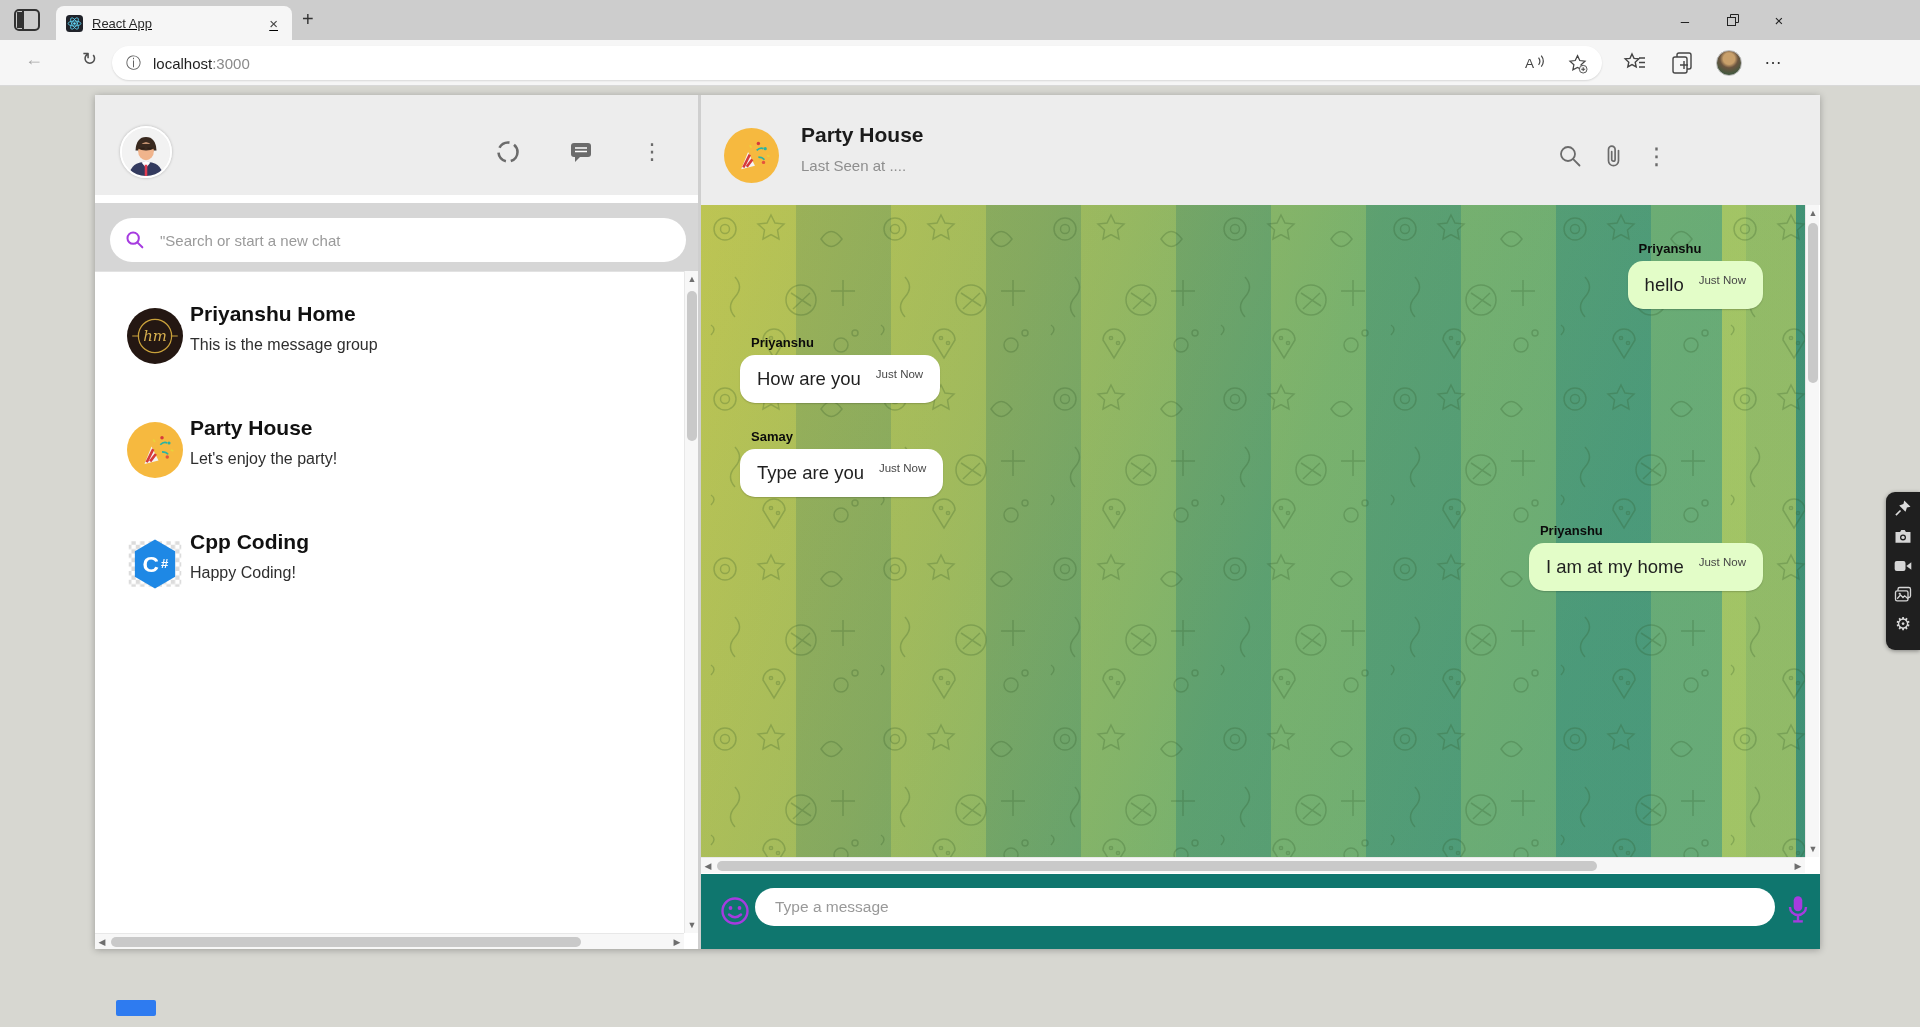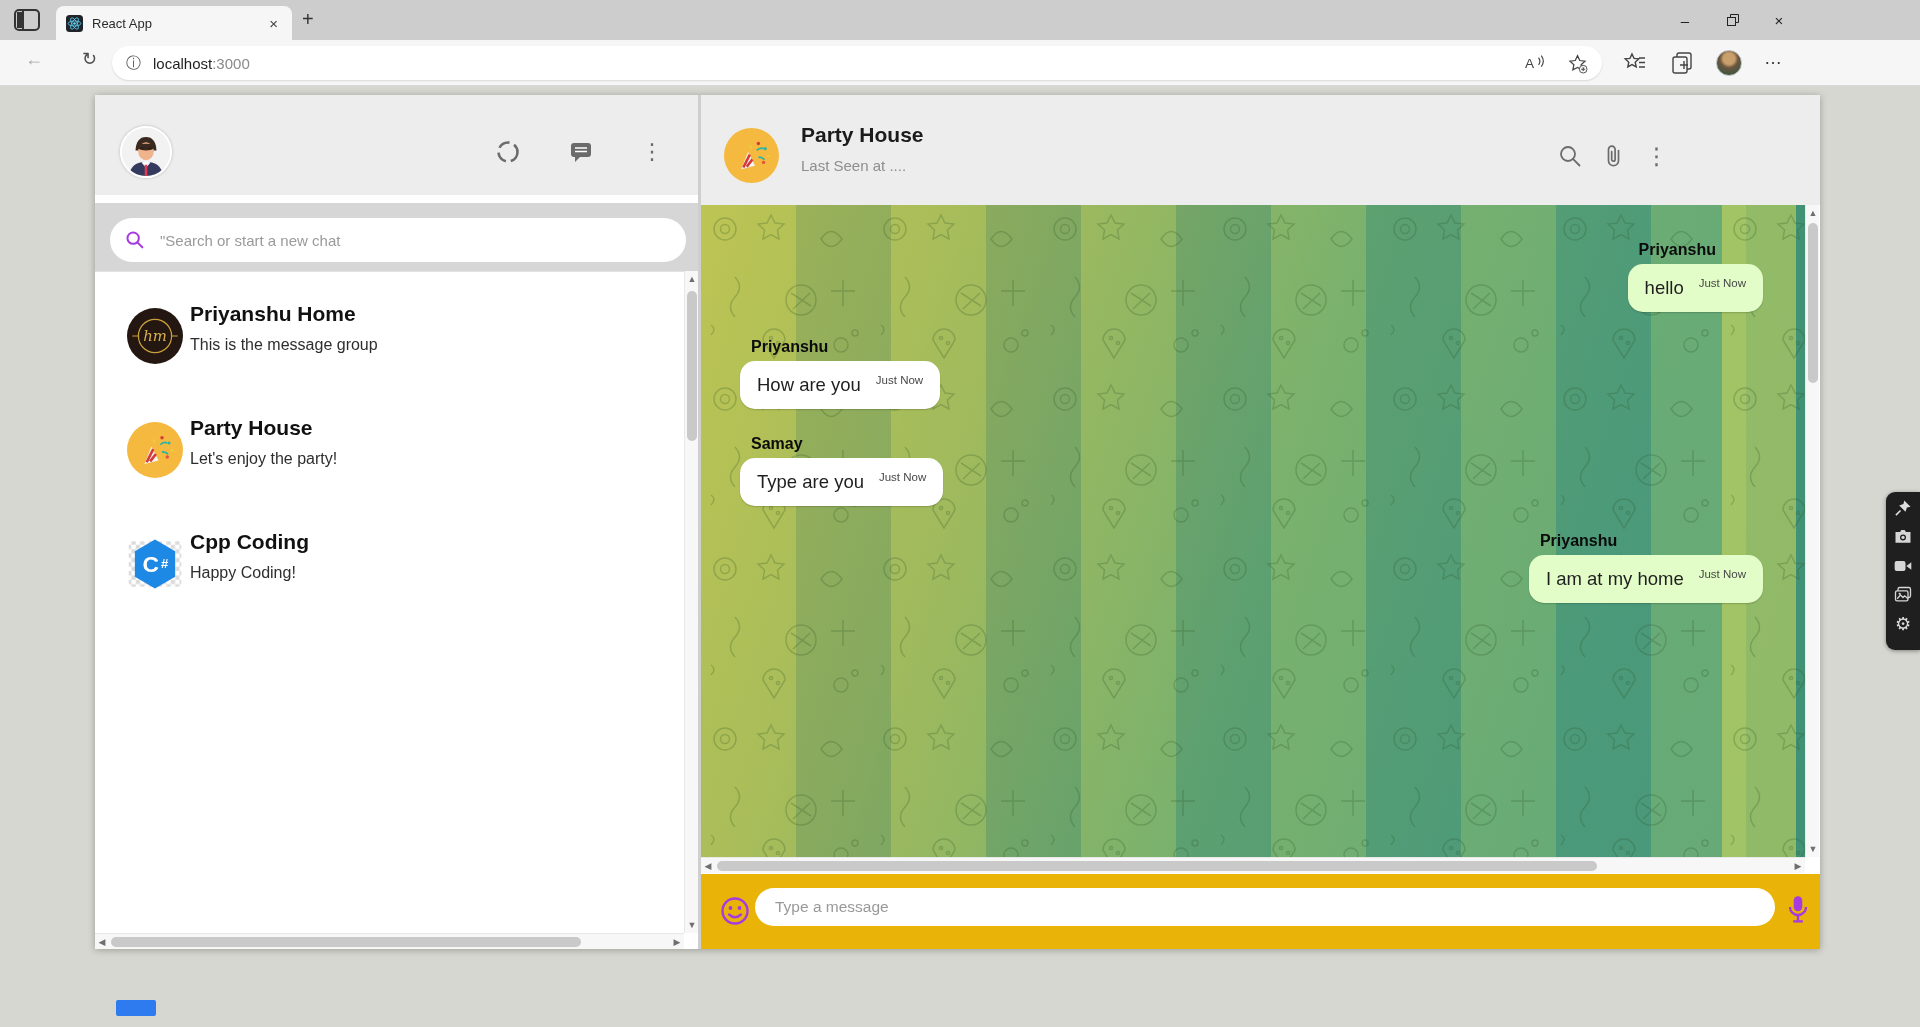--- a/index.html
+++ b/index.html
@@ -3,21 +3,21 @@
 <meta charset="utf-8">
 <style>
   * { margin:0; padding:0; box-sizing:border-box; }
   html,body { width:1920px; height:1027px; overflow:hidden; background:#d7d7d1;
               font-family:"Liberation Sans", sans-serif; }
 
   
   .tabstrip { position:absolute; left:0; top:0; width:1920px; height:40px; background:#cdcdcd; }
   .vtabs-btn { position:absolute; left:14px; top:8px; width:26px; height:24px; cursor:pointer; }
   .tab { position:absolute; left:56px; top:6px; width:236px; height:34px; background:#f6f6f6;
-         border-radius:8px 8px 0 0; display:flex; align-items:center; padding:0 10px; }
+         border-radius:8px 8px 0 0; display:flex; align-items:center; padding:0 10px;text-decoration:underline; }
   .tab-title { font-size:13px; color:#2b2b2b; margin-left:9px; flex:1; white-space:nowrap; }
   .tab-close { color:#444; font-size:15px; padding:0 4px; cursor:pointer; }
   .newtab { position:absolute; left:302px; top:8px; font-size:20px; color:#333; cursor:pointer; }
   .winbtn { position:absolute; top:0; width:46px; height:40px; display:flex; align-items:center;
             justify-content:center; color:#222; font-size:15px; cursor:pointer; }
   .addr-row { position:absolute; left:0; top:40px; width:1920px; height:46px; background:#f6f6f6;
               border-bottom:1px solid #d9d9d9; }
   .navbtn { position:absolute; top:50px; font-size:18px; }
   .url-pill { position:absolute; left:112px; top:46px; width:1490px; height:34px; background:#fff;
               border-radius:17px; box-shadow:0 1px 2px rgba(0,0,0,.12); display:flex;
@@ -77,27 +77,27 @@
            background:linear-gradient(108deg,#b4be55 0%, #93b260 26%, #66a873 52%, #53a17d 78%, #4f9f80 100%); }
   .stripes { position:absolute; inset:0;
       background-image:
         linear-gradient(90deg, rgba(0,0,0,0) 0 92.5%, rgba(233,227,80,.45) 92.5% 99.2%, rgba(45,130,105,.30) 99.2% 100%),
         repeating-linear-gradient(90deg, rgba(250,240,70,.13) 0 95px, rgba(8,90,90,.10) 95px 190px); }
   .doodles { position:absolute; inset:0; opacity:.55; }
   .msgs { position:absolute; inset:0; display:flex; flex-direction:column; padding-top:36px; }
   .msg { display:flex; flex-direction:column; align-items:flex-start; margin-bottom:26px; }
   .msg.left { align-self:flex-start; margin-left:39px; }
   .msg.right { align-self:flex-end; margin-right:42px; }
-  .sender { font-size:16px; font-weight:bold; color:#0b0b0b; margin:0 0 5px 11px;text-align:center; }
+  .sender { font-size:13px; font-weight:bold; color:#0b0b0b; margin:0 0 5px 11px;text-align:center; }
   .bubble { border-radius:15px; padding:13px 17px; font-size:18.5px; color:#1f1f1f;
             box-shadow:0 1px 1.5px rgba(0,0,0,.18); background:#fff; display:flex; align-items:flex-start; }
   .msg.right .bubble { background:#e3fdc8; }
   .time { font-size:11.5px; color:#474747; margin-left:15px; white-space:nowrap; }
 
-  .ph-input { position:absolute; left:0; top:779px; width:1119px; height:75px; background:#eab308; }
+  .ph-input { position:absolute; left:0; top:779px; width:1119px; height:75px; background:#0f766e; }
   .emoji-btn { position:absolute; left:16px; top:19px; width:36px; height:36px; cursor:pointer; }
   .type-pill { position:absolute; left:54px; top:14px; width:1020px; height:38px; background:#fff;
                border-radius:19px; display:flex; align-items:center; padding:0 20px; }
   .type-pill input { border:none; outline:none; width:100%; font-size:15.5px; color:#333;
                      font-family:"Liberation Sans",sans-serif; background:transparent; }
   .type-pill input::placeholder { color:#999; }
   .mic-btn { position:absolute; left:1082px; top:19px; width:30px; height:36px; cursor:pointer; }
 
   
   .cap-bar { position:absolute; left:1886px; top:492px; width:34px; height:158px; background:#1f1f1f;

